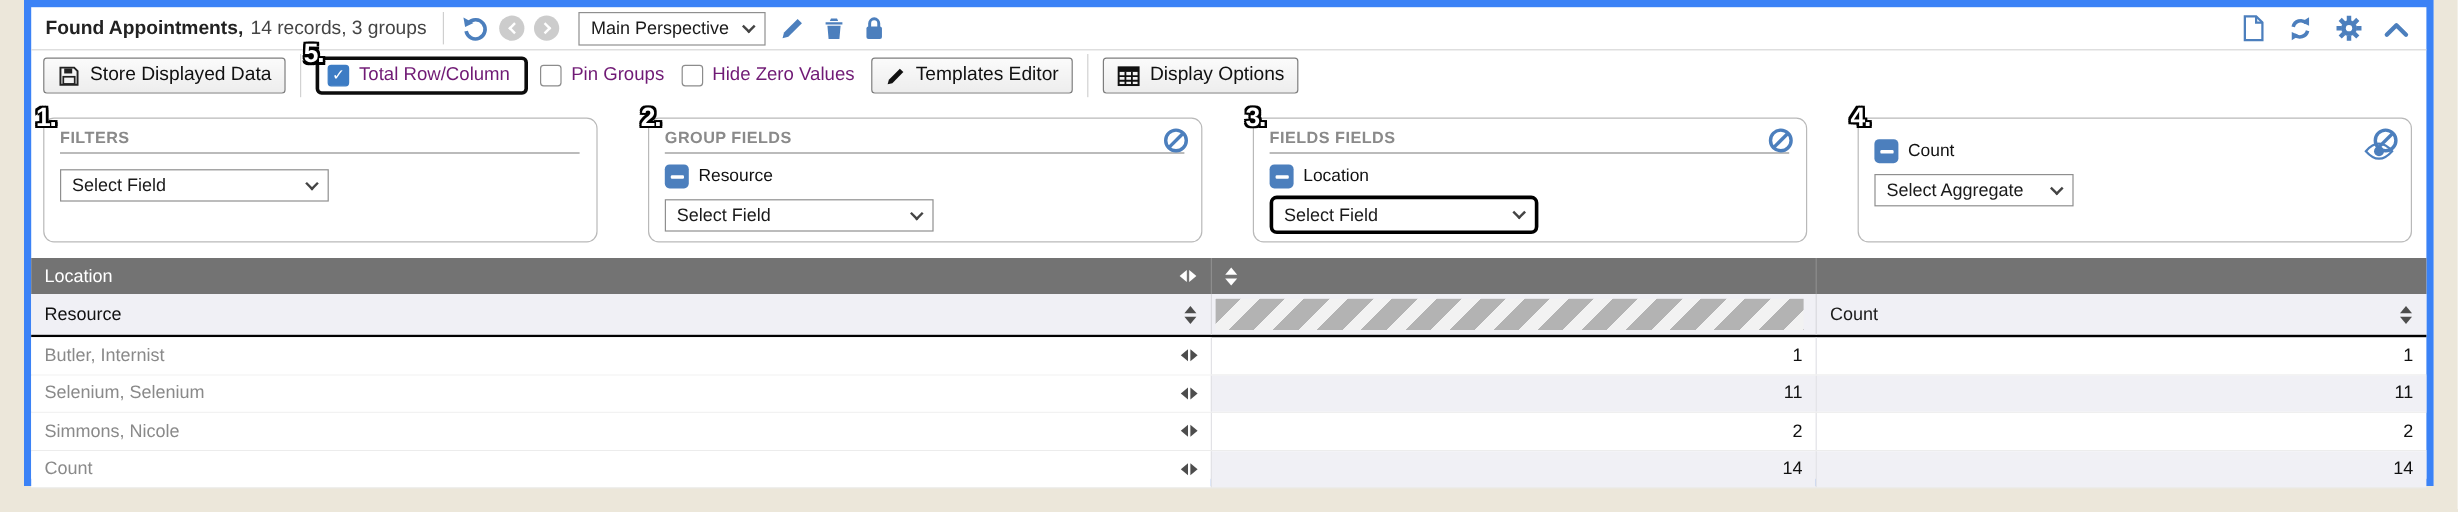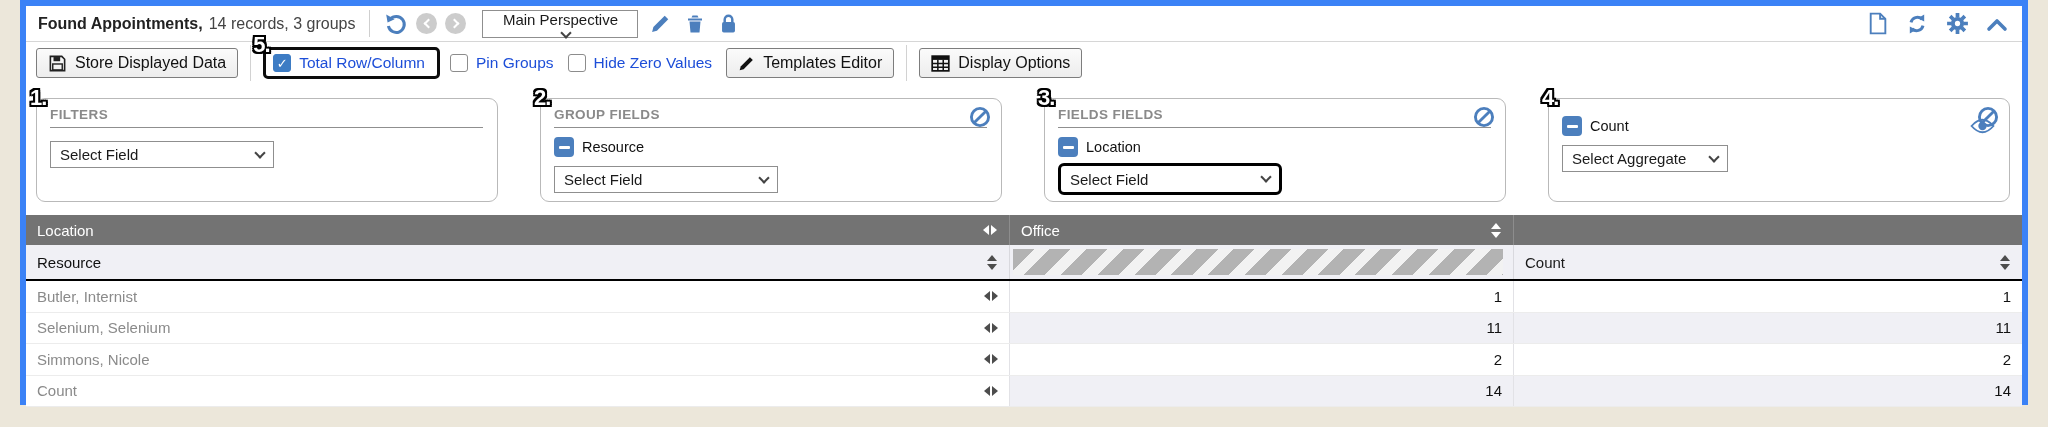--- a/index.html
+++ b/index.html
@@ -41,21 +41,21 @@
 
   .selectbox {
     height: 28px; background: #fff; border: 1px solid #8f8f8f;
     display: inline-flex; align-items: center; justify-content: space-between;
     font-size: 15px; padding: 0 9px; cursor: pointer;
   }
   .selectbox .sel-chev {
     width: 8px; height: 8px; border-right: 2px solid #444; border-bottom: 2px solid #444;
     transform: rotate(45deg); margin-top: -4px; margin-left: 12px; flex: none;
   }
-  .perspective { width: 156px; margin: 0 12px 0 16px; flex-direction: column; }
+  .perspective { width: 156px; margin: 0 12px 0 16px; }
 
   .r1-icons { display: flex; align-items: center; gap: 14px; }
   .right-icons { margin-left: auto; display: flex; align-items: center; gap: 17px; }
 
   
   .row2 { height: 42px; display: flex; align-items: center; padding: 0 10px; position: relative; }
   .btn {
     display: inline-flex; align-items: center; gap: 8px;
     height: 30px; padding: 0 11px;
     background: linear-gradient(#fbfbfb,#ededed);
@@ -67,21 +67,21 @@
     letter-spacing: -1px; line-height: 1;
     text-shadow: -2px -2px 0 #000, 2px -2px 0 #000, -2px 2px 0 #000, 2px 2px 0 #000,
                  -2px 0 0 #000, 2px 0 0 #000, 0 -2px 0 #000, 0 2px 0 #000;
   }
   .anno-box {
     position: relative; display: inline-flex; align-items: center; gap: 8px;
     border: 3px solid #0c0c0c; border-radius: 5px; padding: 4px 12px 4px 7px; margin-right: 10px;
   }
   .anno-box .anno { top: -16px; left: -13px; }
   .chk-group { display: inline-flex; align-items: center; gap: 8px; margin-right: 14px; cursor: pointer; }
-  .chk-label { font-size: 15.5px; color: #1d4ed8; white-space: nowrap; }
+  .chk-label { font-size: 15.5px; color: #701a75; white-space: nowrap; }
   .checkbox {
     width: 18px; height: 18px; border-radius: 3px; flex: none;
     border: 1px solid #8c8c8c; background: #fff;
     display: inline-flex; align-items: center; justify-content: center;
   }
   .checkbox.checked { background: #3d7cc4; border-color: #3d7cc4; color: #fff; font-size: 13px; font-weight: bold; }
 
   
   .panels { display: flex; gap: 42px; padding: 14px 12px 0 10px; }
   .panel {
@@ -352,21 +352,20 @@
 
     <div class="tr th1">
       <div>
         <span class="rowlabel">Location</span>
         <span class="lr-icon">
             <i class="lt"></i>
             <i class="rt"></i>
           </span>
       </div>
       <div>
-        <span class="rowlabel">Office</span>
         <span class="sort-icon">
             <i class="up"></i>
             <i class="dn"></i>
           </span>
       </div>
       <div></div>
     </div>
 
     <div class="tr th2">
       <div>

